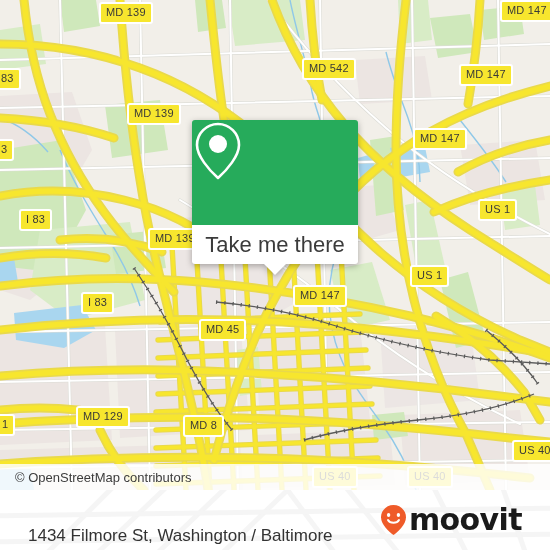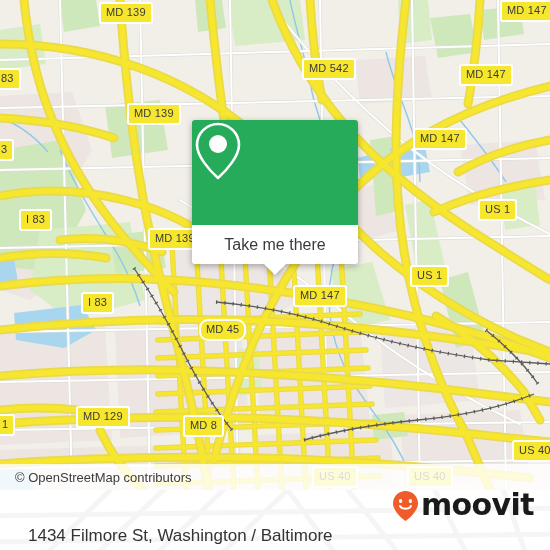--- a/index.html
+++ b/index.html
@@ -25,34 +25,34 @@
   #attrib span{font-size:13px;color:#3c3c3c;padding-left:15px;
                font-family:"Liberation Sans",sans-serif;}
 
   
   #popup{position:absolute;left:192px;top:120px;width:166px;
          filter:drop-shadow(0 2px 3px rgba(0,0,0,.30));}
   #popup-head{background:#26ab5b;height:105px;border-radius:3px 3px 0 0;
               display:flex;align-items:center;justify-content:center;}
   #popup-foot{background:#ffffff;height:39px;display:flex;align-items:center;
               justify-content:center;border-radius:0 0 3px 3px;position:relative;}
-  #popup-foot-label{font-size:16px;color:#3b3b3b;font-family:"Liberation Sans",sans-serif;}
+  #popup-foot-label{font-size:22px;color:#3b3b3b;font-family:"Liberation Sans",sans-serif;}
   #popup-tail{position:absolute;left:50%;margin-left:-11px;top:100%;width:0;height:0;
               border-left:11px solid transparent;border-right:11px solid transparent;
               border-top:11px solid #ffffff;}
 
   
   #bottombar{position:absolute;left:0;top:490px;width:550px;height:60px;
              background:#ffffff;overflow:hidden;}
   #bottombar-watermark{position:absolute;left:0;top:0;width:550px;height:60px;
                        opacity:.055;}
   #address{position:absolute;left:28px;top:16px;height:60px;display:flex;align-items:center;
            font-size:17px;color:#333333;font-family:"Liberation Sans",sans-serif;
            white-space:nowrap;}
-  #logo{position:absolute;right:16px;top:0;height:60px;display:flex;}
+  #logo{position:absolute;right:28px;top:0;height:60px;display:flex;align-items:center;}
   #logo-mark{width:27px;height:32px;margin-right:2px;}
   #logo-word{font-size:30px;color:#1a1a1a;font-weight:bold;letter-spacing:-0.6px;
              font-family:"DejaVu Sans",sans-serif;line-height:1;}
 </style>
 </head>
 <body>
 
 <div id="app">
 
   <div id="map">
@@ -287,21 +287,21 @@
         <div class="shield" style="left: -6px; top: 68px;">83</div>
         <div class="shield" style="left: 127px; top: 103px;">MD 139</div>
         <div class="shield" style="left: 413px; top: 128px;">MD 147</div>
         <div class="shield" style="left: -6px; top: 139px;">3</div>
         <div class="shield" style="left: 19px; top: 209px;">I 83</div>
         <div class="shield" style="left: 478px; top: 199px;">US 1</div>
         <div class="shield" style="left: 148px; top: 228px;">MD 139</div>
         <div class="shield" style="left: 410px; top: 265px;">US 1</div>
         <div class="shield" style="left: 81px; top: 292px;">I 83</div>
         <div class="shield" style="left: 293px; top: 285px;">MD 147</div>
-        <div class="shield" style="left: 199px; top: 319px; border-radius: 9px;">MD 45</div>
+        <div class="shield" style="left: 199px; top: 319px;">MD 45</div>
         <div class="shield" style="left: -5px; top: 414px;">1</div>
         <div class="shield" style="left: 76px; top: 406px;">MD 129</div>
         <div class="shield" style="left: 183px; top: 415px;">MD 8</div>
         <div class="shield" style="left: 512px; top: 440px;">US 40</div>
         <div class="shield" style="left: 312px; top: 466px;">US 40</div>
         <div class="shield" style="left: 407px; top: 466px;">US 40</div>
       </div>
 
     <div id="attrib">
       <span>© OpenStreetMap contributors</span>

